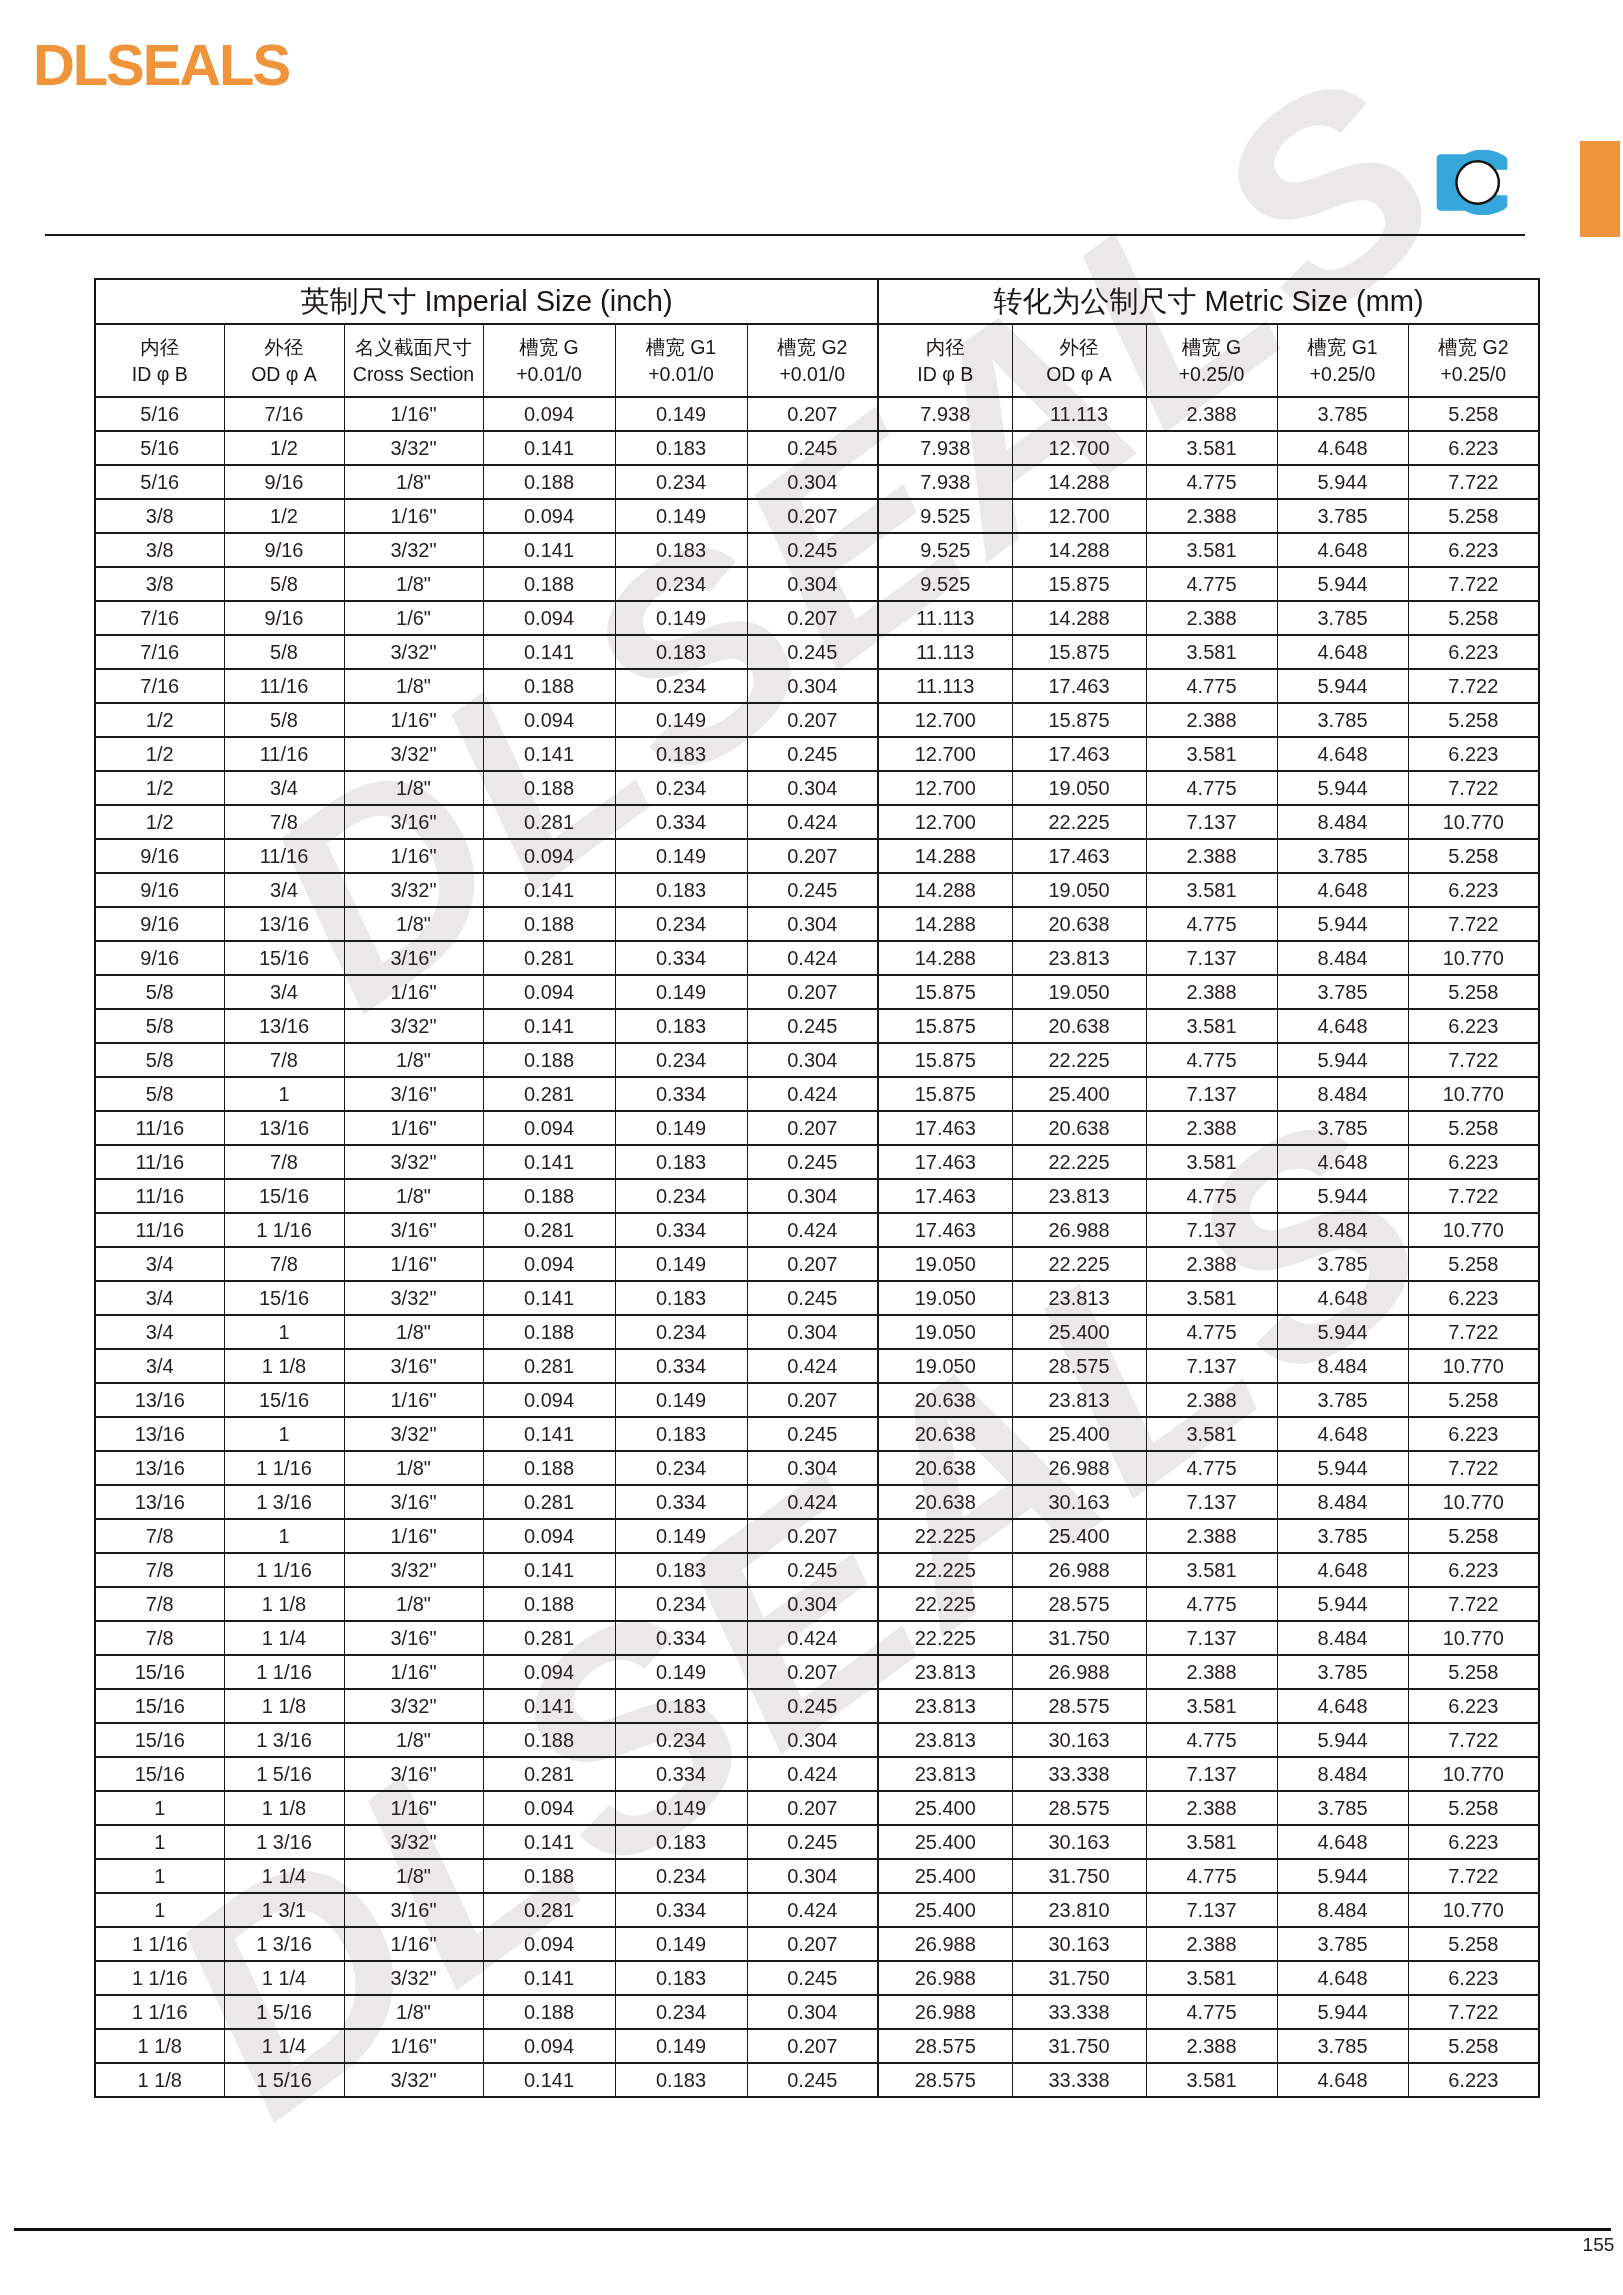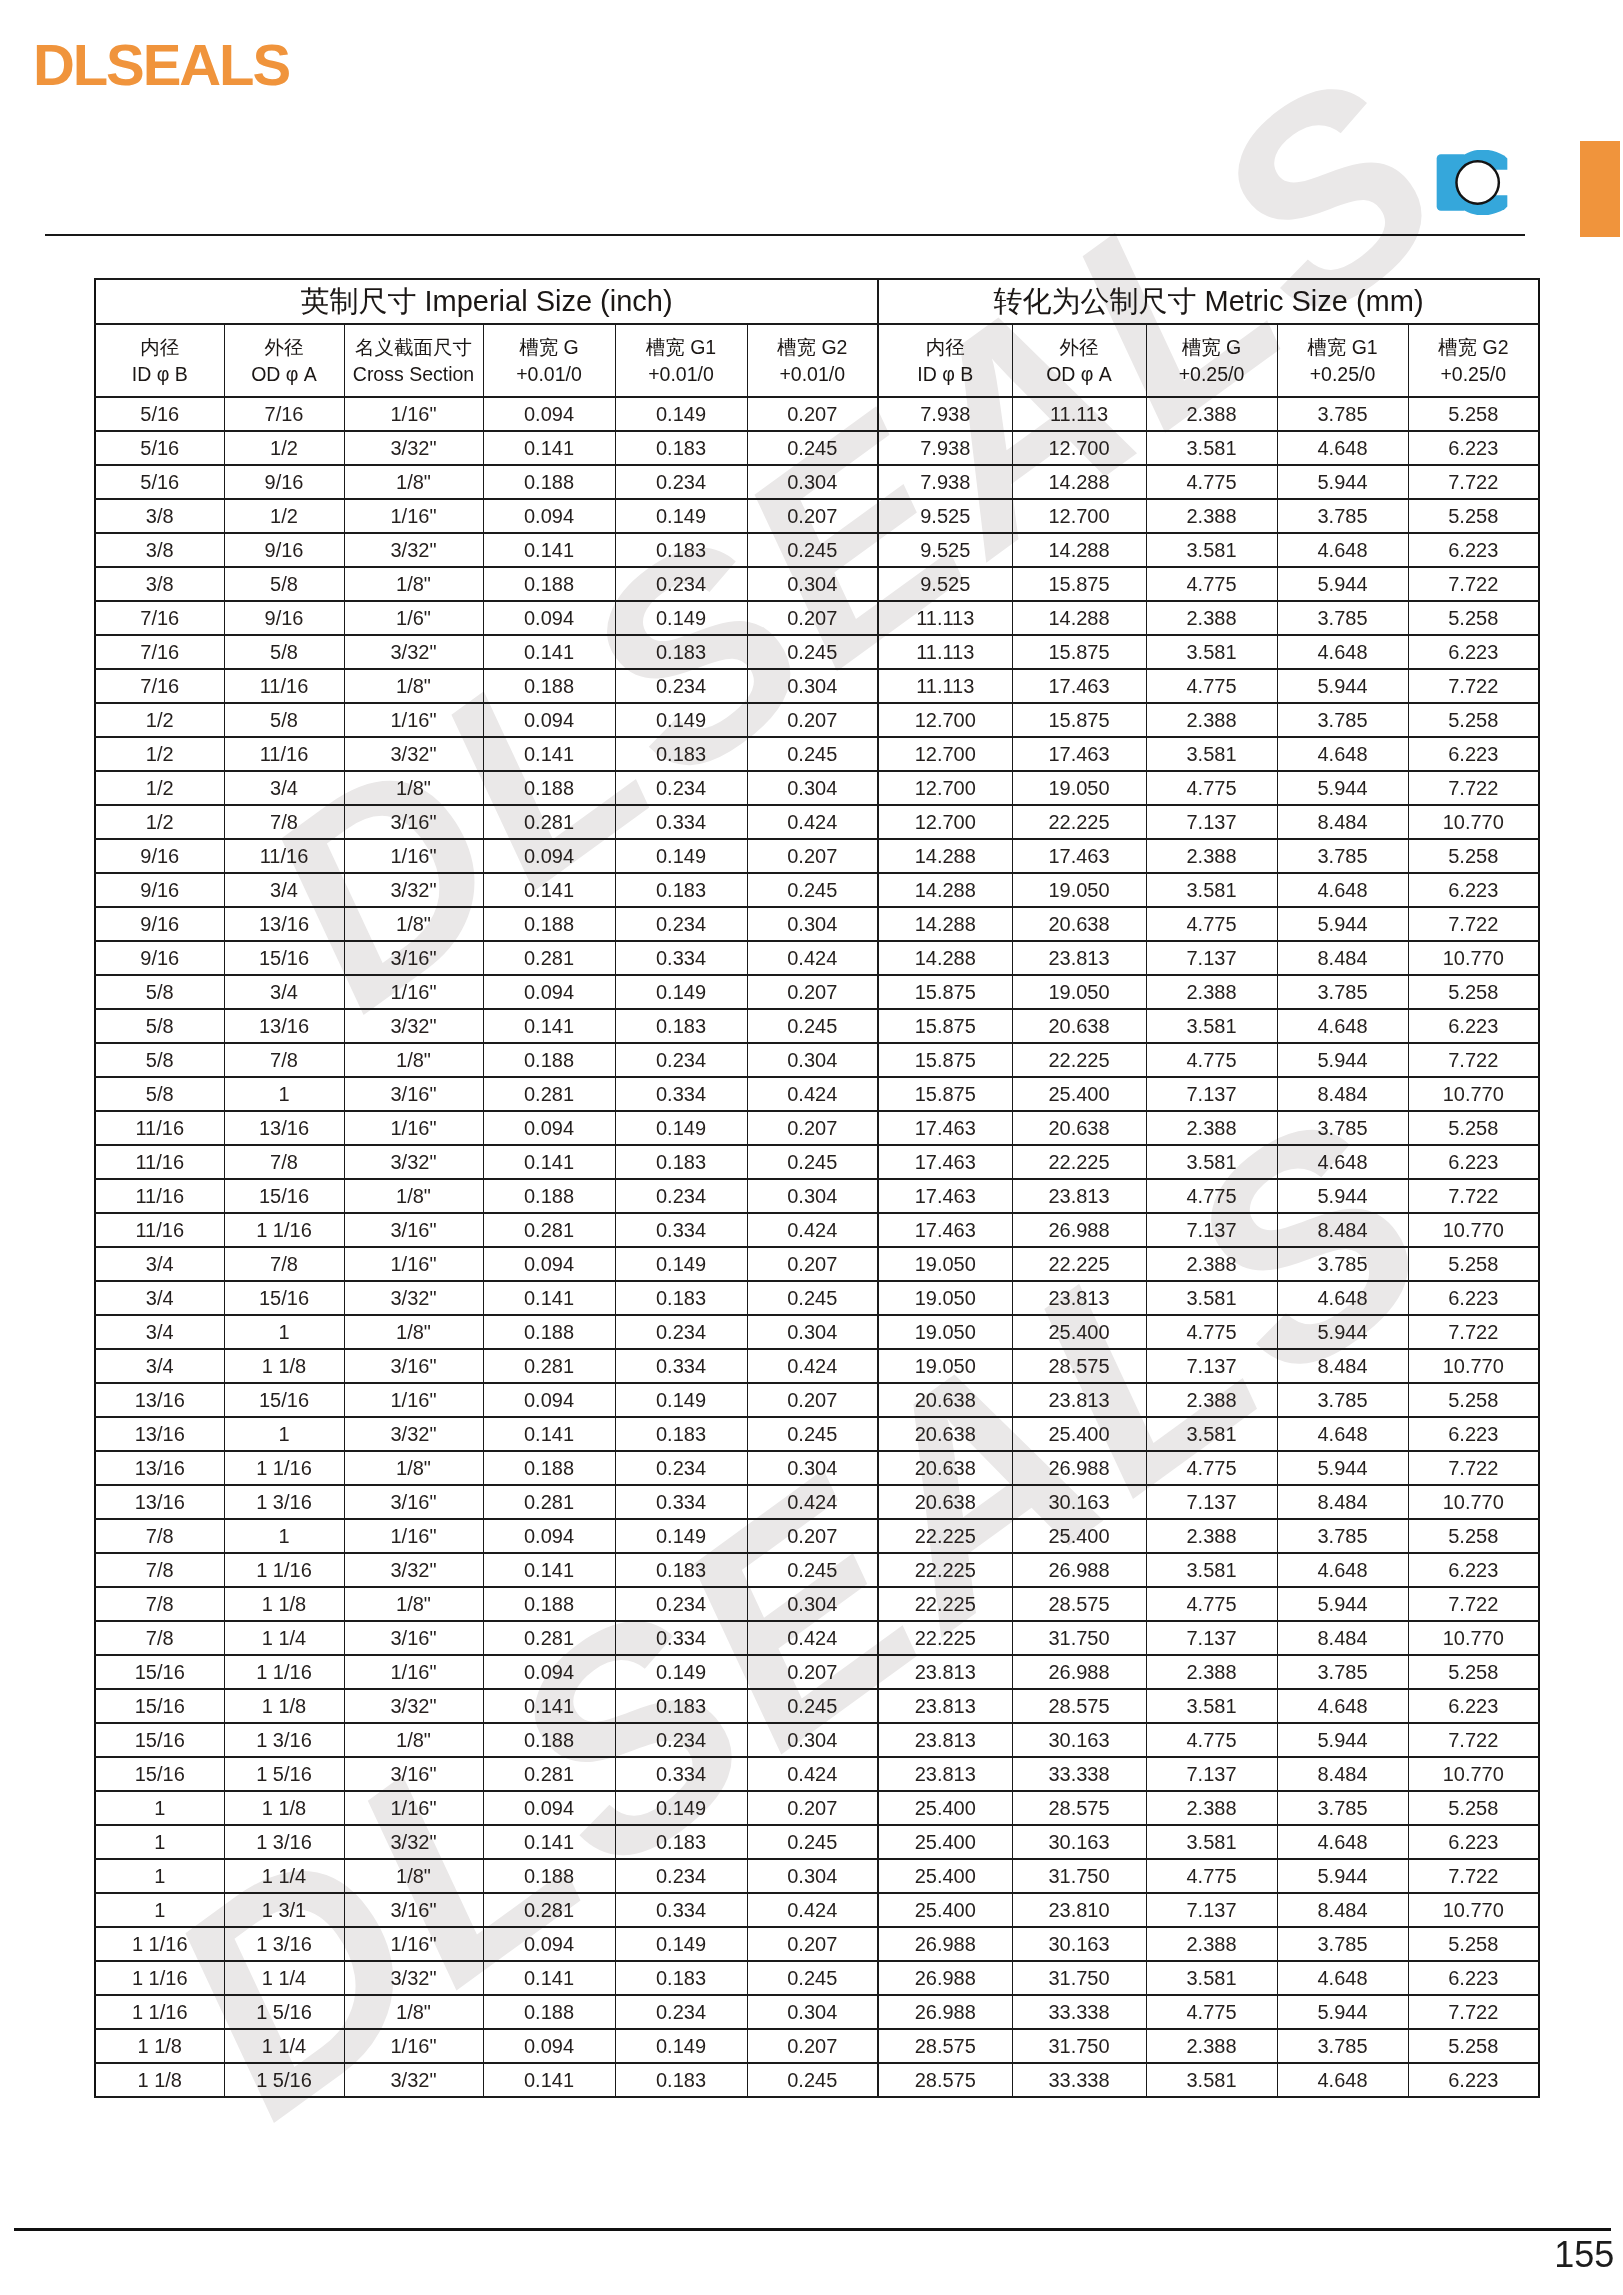--- a/index.html
+++ b/index.html
@@ -60,21 +60,21 @@
     background:transparent;
     overflow:hidden;
   }
   .size-table{border:2.1px solid #111;}
   .group-row th{height:43px;font-size:29px;color:#1b1715;}
   .colhdr-row th{height:71px;font-size:19.5px;line-height:1.35;color:#1b1715;margin-top:9px;}
   .data-row td{height:32px;font-size:20px;color:#241f1d;}
   .sec-start{border-left-width:2.1px !important;}
   
   .footer-rule{position:absolute;left:14px;top:2228px;width:1597px;height:2.8px;background:#101010;z-index:2;}
-  .page-number{position:absolute;right:9.7px;top:2234px;z-index:2;font-size:36px;color:#1c1c1c;}
+  .page-number{position:absolute;right:9.7px;top:2234px;z-index:2;font-size:19px;color:#1c1c1c;}
 </style>
 </head>
 <body>
 
 <div class="page">
 
   <div class="watermark" id="wm-upper">DLSEALS</div>
   <div class="watermark" id="wm-lower">DLSEALS</div>
 
   <div class="logo" style="color:#F0943C;">DLSEALS</div>

